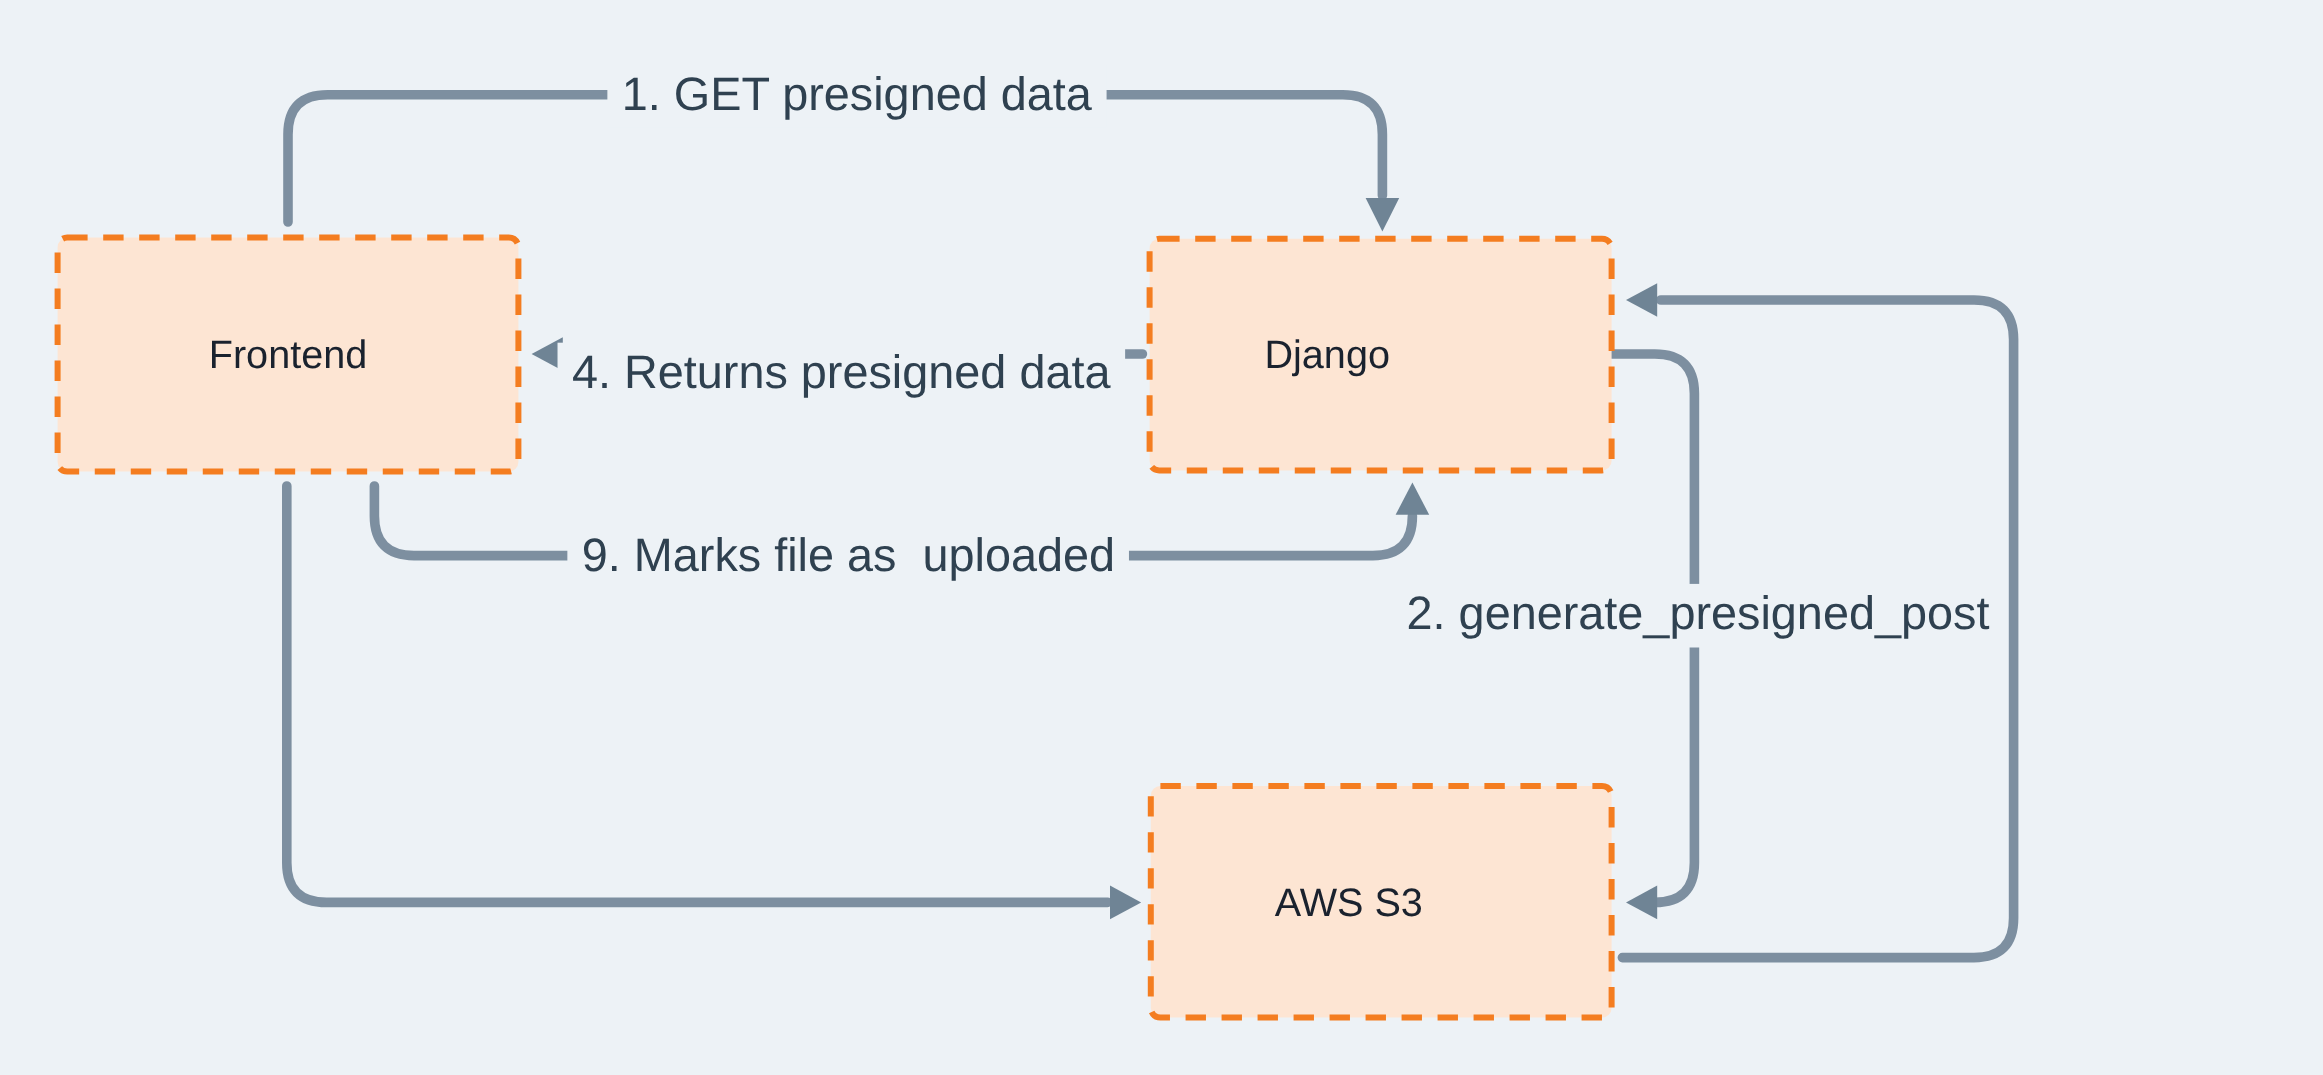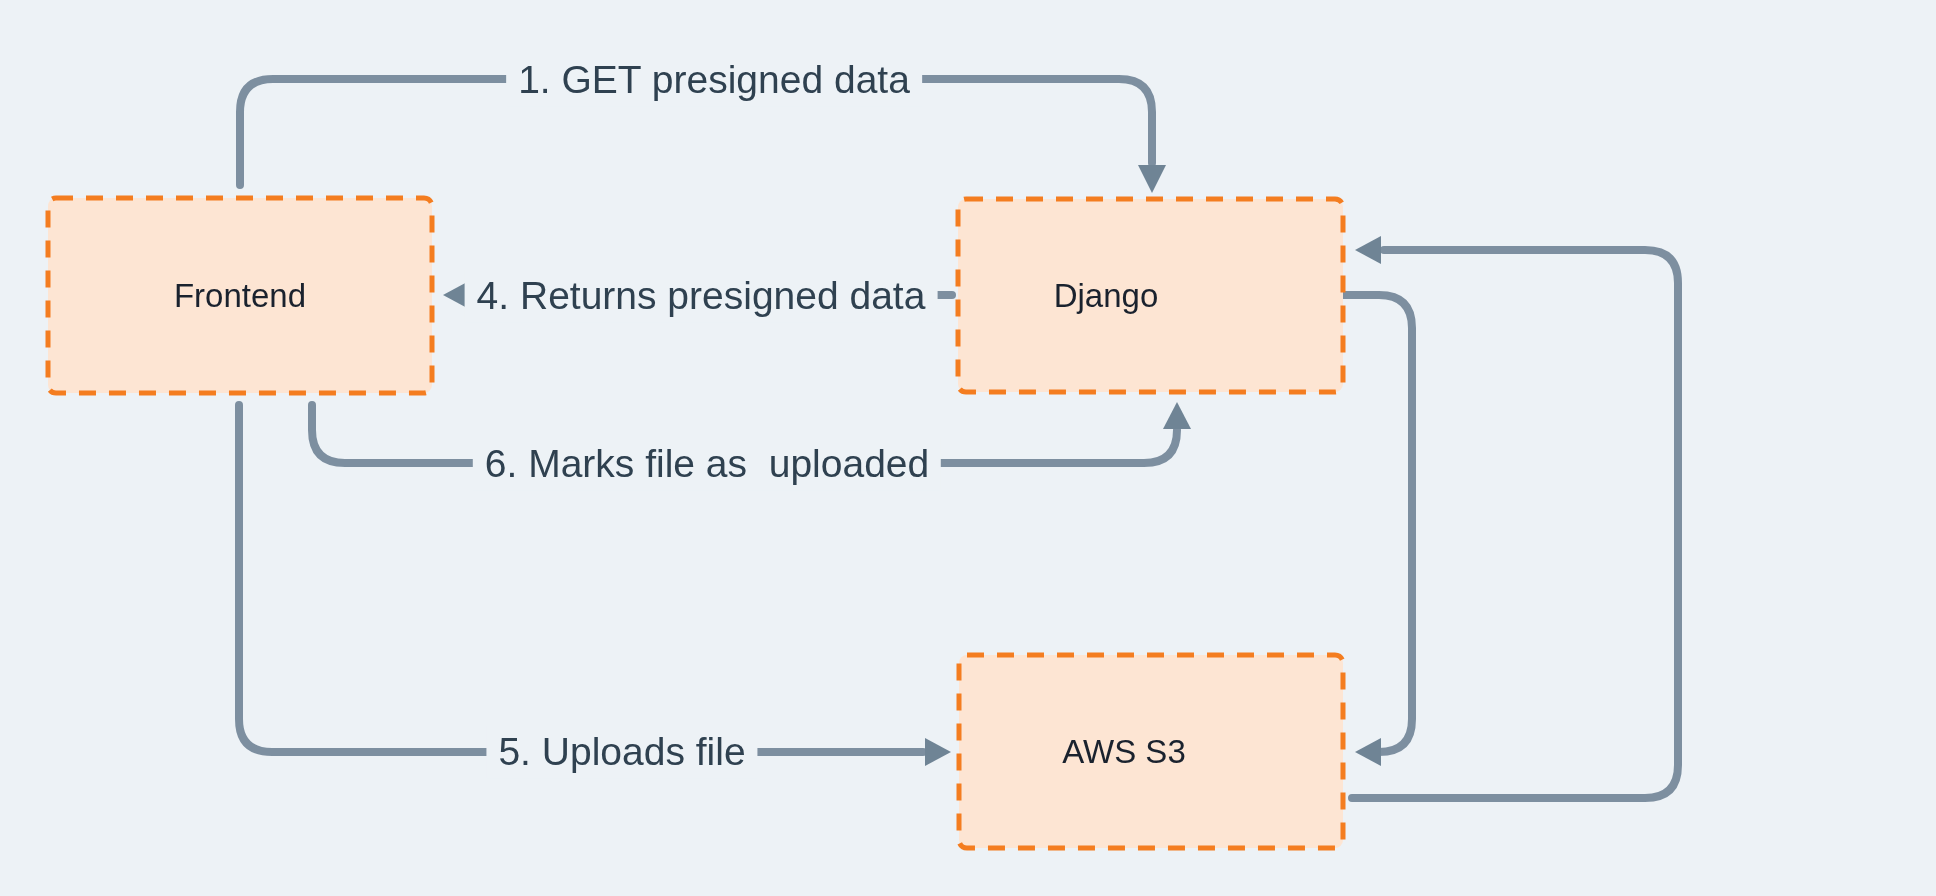--- a/index.html
+++ b/index.html
@@ -64,17 +64,17 @@
     <rect x="48" y="198" width="384" height="195" rx="8"></rect>
     <rect x="958" y="199" width="385" height="193" rx="8"></rect>
     <rect x="959" y="655" width="384" height="193" rx="8"></rect>
   </svg>
 
   <div class="node-label" style="left:240px;top:296px">Frontend</div>
   <div class="node-label" style="left:1106px;top:296px">Django</div>
   <div class="node-label" style="left:1124px;top:752px">AWS S3</div>
 
   <div class="step-label" style="left:714px;top:80px">1. GET presigned data</div>
-  <div class="step-label" style="left:701px;top:296px">4. Returns presigned data</div>
-  <div class="step-label" style="left:622px;top:752px">5. Uploads file</div>
-  <div class="step-label" style="left:707px;top:464px">6. Marks file as  uploaded</div>
+  <div class="step-label" style="left:1415px;top:513px">2. generate_presigned_post</div>
+  <div class="step-label" style="left:701px;top:312px">4. Returns presigned data</div>
+  <div class="step-label" style="left:707px;top:464px">9. Marks file as  uploaded</div>
 
 </div>
 
 </body></html>

